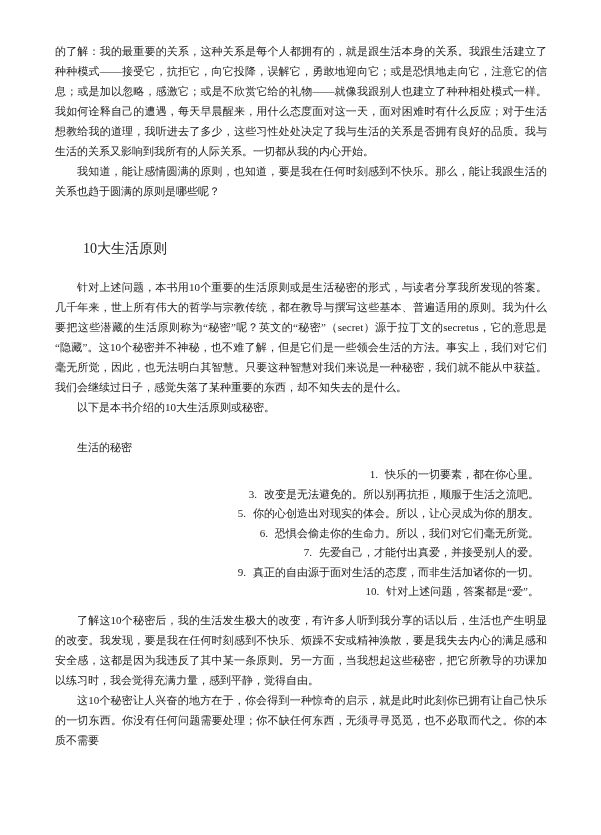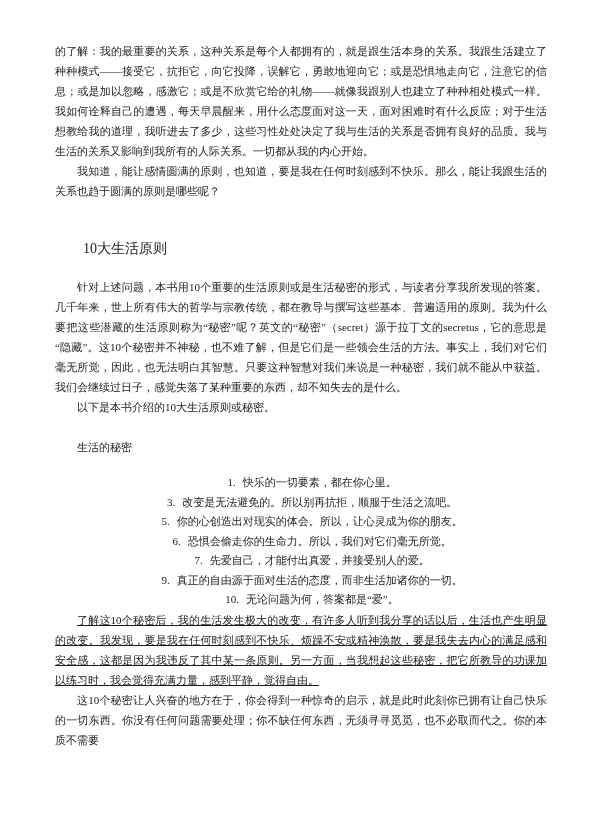--- a/index.html
+++ b/index.html
@@ -30,45 +30,44 @@
   }
   .section-heading {
     margin: 38px 0 18px 0;
     font-size: 14px;
     font-weight: normal;
     line-height: 20px;
     text-indent: 2em;
     text-align: left;
   }
   .sub-heading {
-    margin: 20px 0 16px 0;
+    margin: 20px 0 0 0;
     font-size: 11px;
     font-weight: normal;
     line-height: 20px;
     text-indent: 2em;
     text-align: left;
   }
   ol.principles {
     list-style: none;
-    margin: 0;
+    margin: 8px;
     padding: 0 0 0 2em;
-    text-align: center;
+    text-align: right;
   }
   ol.principles li {
     line-height: 19.5px;
     white-space: nowrap;
     overflow: hidden;
   }
   ol.principles li .num {
     display: inline-block;
     margin-right: 7px;
   }
   .closing-para {
     margin-top: 21px;
-    text-decoration: underline;
   }
 </style>
 </head>
 <body>
 
 <div class="page">
 
   <p class="para no-indent">的了解：我的最重要的关系，这种关系是每个人都拥有的，就是跟生活本身的关系。我跟生活建立了种种模式——接受它，抗拒它，向它投降，误解它，勇敢地迎向它；或是恐惧地走向它，注意它的信息；或是加以忽略，感激它；或是不欣赏它给的礼物——就像我跟别人也建立了种种相处模式一样。我如何诠释自己的遭遇，每天早晨醒来，用什么态度面对这一天，面对困难时有什么反应；对于生活想教给我的道理，我听进去了多少，这些习性处处决定了我与生活的关系是否拥有良好的品质。我与生活的关系又影响到我所有的人际关系。一切都从我的内心开始。</p>
 
   <p class="para">我知道，能让感情圆满的原则，也知道，要是我在任何时刻感到不快乐。那么，能让我跟生活的关系也趋于圆满的原则是哪些呢？</p>
@@ -81,20 +80,20 @@
 
   <h3 class="sub-heading">生活的秘密</h3>
 
   <ol class="principles">
     <li><span class="num">1.</span><span>快乐的一切要素，都在你心里。</span></li>
     <li><span class="num">3.</span><span>改变是无法避免的。所以别再抗拒，顺服于生活之流吧。</span></li>
     <li><span class="num">5.</span><span>你的心创造出对现实的体会。所以，让心灵成为你的朋友。</span></li>
     <li><span class="num">6.</span><span>恐惧会偷走你的生命力。所以，我们对它们毫无所觉。</span></li>
     <li><span class="num">7.</span><span>先爱自己，才能付出真爱，并接受别人的爱。</span></li>
     <li><span class="num">9.</span><span>真正的自由源于面对生活的态度，而非生活加诸你的一切。</span></li>
-    <li><span class="num">10.</span><span>无论问题为何，答案都是“爱”。</span></li>
+    <li><span class="num">10.</span><span>针对上述问题，答案都是“爱”。</span></li>
   </ol>
 
   <p class="para closing-para">了解这10个秘密后，我的生活发生极大的改变，有许多人听到我分享的话以后，生活也产生明显的改变。我发现，要是我在任何时刻感到不快乐、烦躁不安或精神涣散，要是我失去内心的满足感和安全感，这都是因为我违反了其中某一条原则。另一方面，当我想起这些秘密，把它所教导的功课加以练习时，我会觉得充满力量，感到平静，觉得自由。</p>
 
   <p class="para">这10个秘密让人兴奋的地方在于，你会得到一种惊奇的启示，就是此时此刻你已拥有让自己快乐的一切东西。你没有任何问题需要处理；你不缺任何东西，无须寻寻觅觅，也不必取而代之。你的本质不需要</p>
 
 </div>
 
 </body></html>

